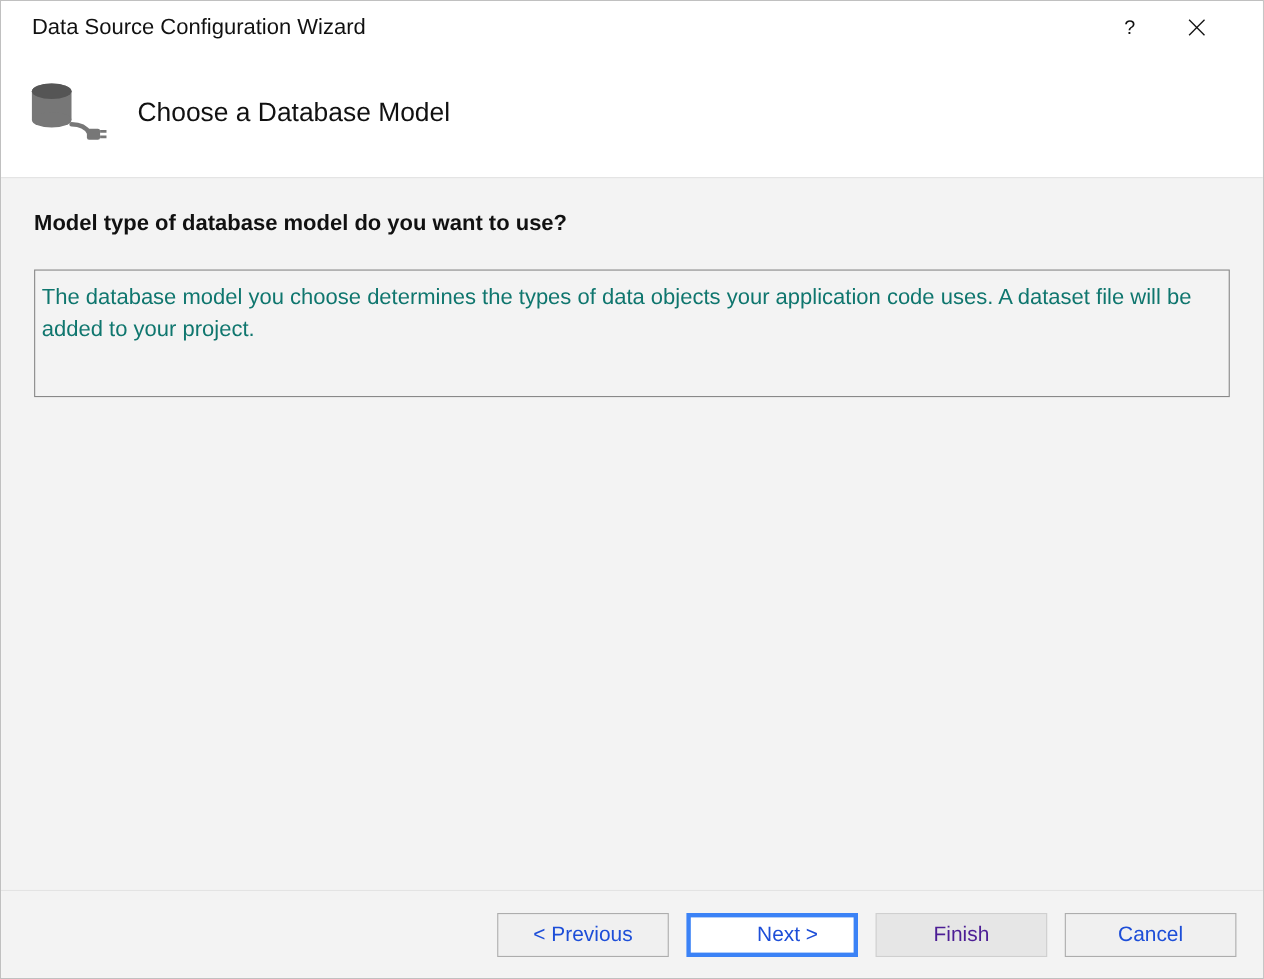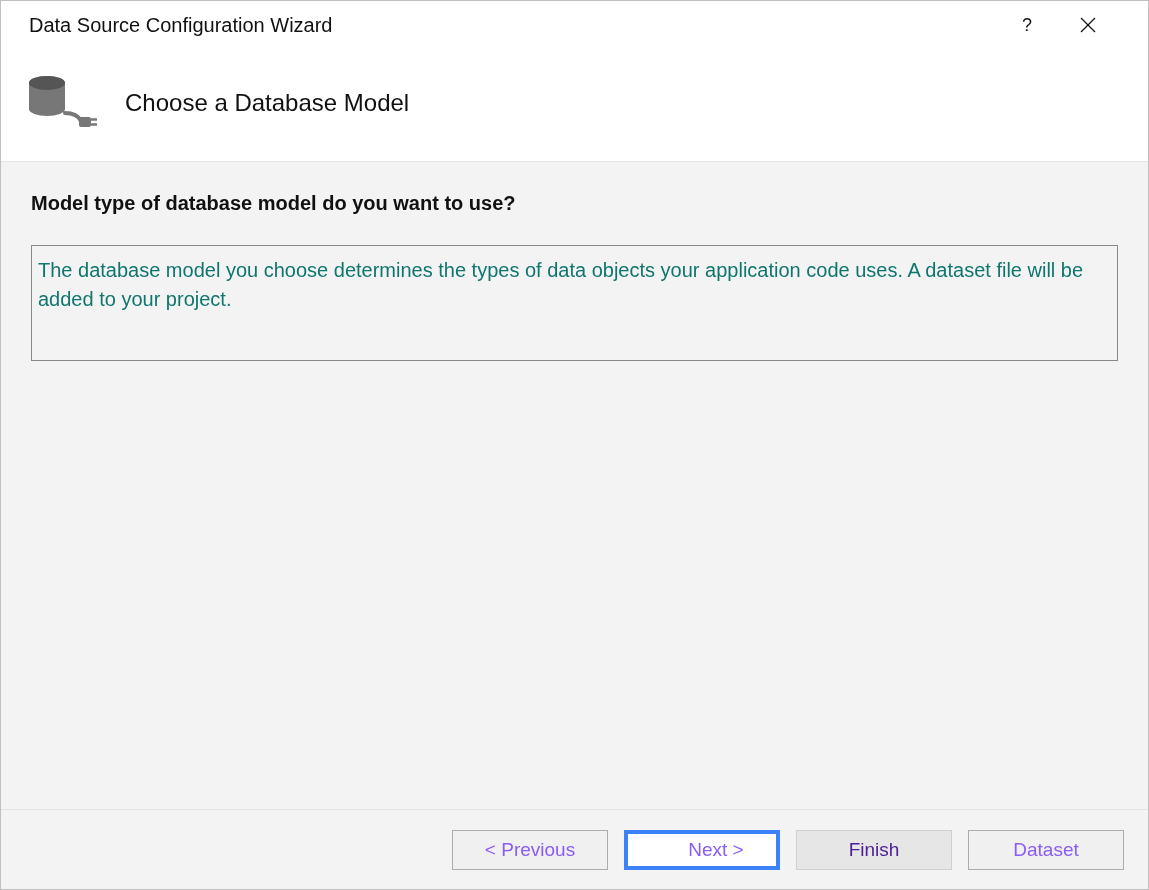--- a/index.html
+++ b/index.html
@@ -14,21 +14,21 @@
   .header-icon { width: 72px; height: 60px; flex-shrink: 0; }
   .header-title { font-size: 24px; font-weight: 400; color: #111; }
   .body { flex: 1; background: #f3f3f3; border-top: 1px solid #e3e3e3; padding: 30px 30px 0 30px; display: flex; flex-direction: column; }
   .question { font-size: 20px; font-weight: 700; color: #111; margin-bottom: 14px; }
   .model-box { border: 1px solid #888; background: #fff; height: 202px; padding: 4px; }
   .model-item { width: 120px; height: 88px; border: 1px dotted #5a9ad8; background: #dbeefc; display: flex; flex-direction: column; align-items: center; justify-content: center; cursor: pointer; }
   .model-item-label { font-size: 20px; color: #111; margin-top: 2px; }
   .desc-box { border: 1px solid #888; background: #f3f3f3; height: 116px; margin-top: 16px; padding: 10px 6px; }
   .desc-text { font-size: 20px; color: #0f766e; line-height: 1.45; }
   .footer { height: 80px; background: #f3f3f3; border-top: 1px solid #e3e3e3; display: flex; align-items: center; justify-content: flex-end; padding: 0 24px; gap: 16px; }
-  .btn { width: 156px; height: 40px; border: 1px solid #adadad; background: #f0f0f0; font-size: 19px; color: #8b5cf6; cursor: pointer; font-family: inherit; }
+  .btn { width: 156px; height: 40px; border: 1px solid #adadad; background: #f0f0f0; font-size: 19px; color: #1d4ed8; cursor: pointer; font-family: inherit; }
   .btn.primary { border: 4px solid #3b82f6; background: #fff; padding-left: 28px; }
   .btn:disabled { color: #4c1d95; background: #e6e6e6; border: 1px solid #cfcfcf; cursor: default; }
 </style>
 </head>
 <body>
 
 <div class="window">
 
   <div class="titlebar">
     <div class="titlebar-text">Data Source Configuration Wizard</div>
@@ -65,16 +65,16 @@
 
     <div class="desc-box">
       <div class="desc-text">The database model you choose determines the types of data objects your application code uses. A dataset file will be added to your project.</div>
     </div>
   </div>
 
   <div class="footer">
     <button class="btn">&lt; Previous</button>
     <button class="btn primary">Next &gt;</button>
     <button class="btn" disabled="">Finish</button>
-    <button class="btn">Dataset</button>
+    <button class="btn">Cancel</button>
   </div>
 
 </div>
 
 </body></html>

